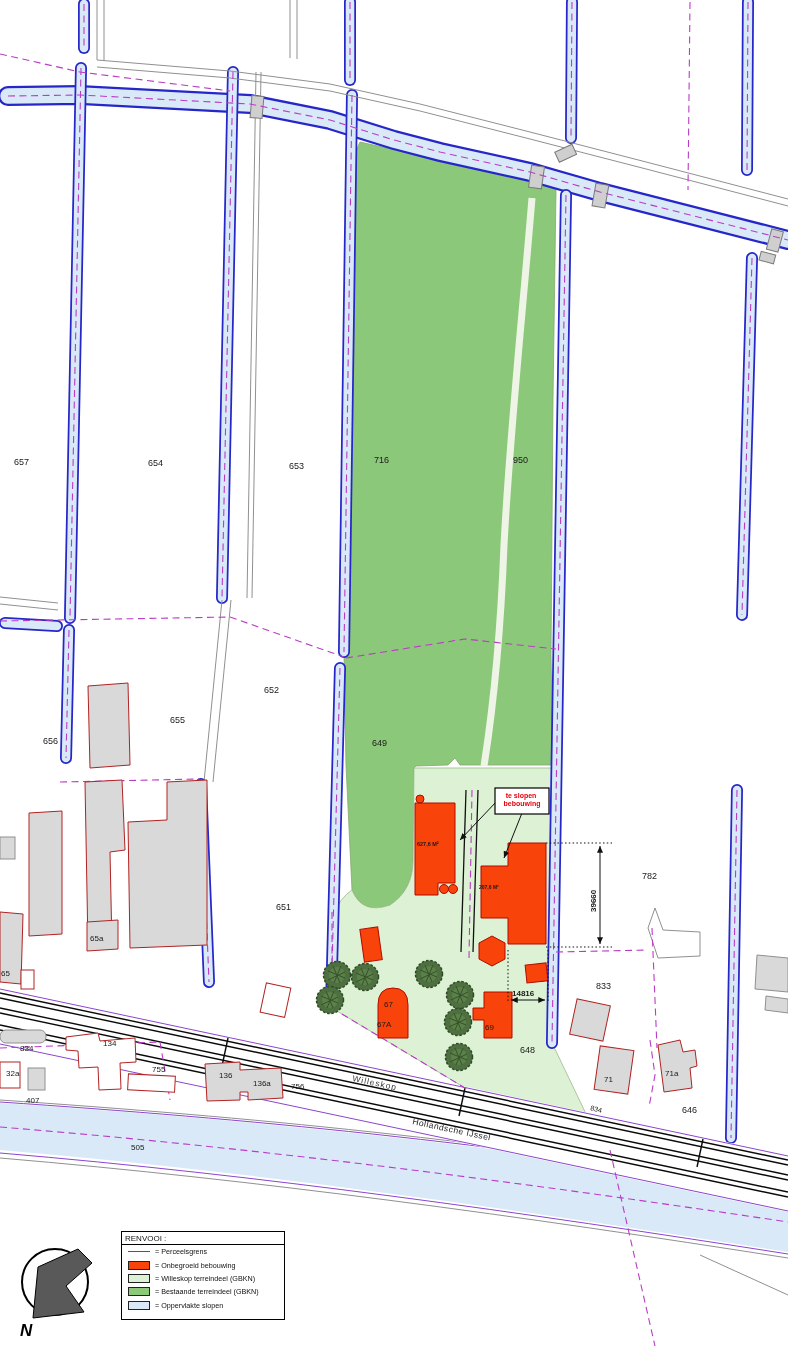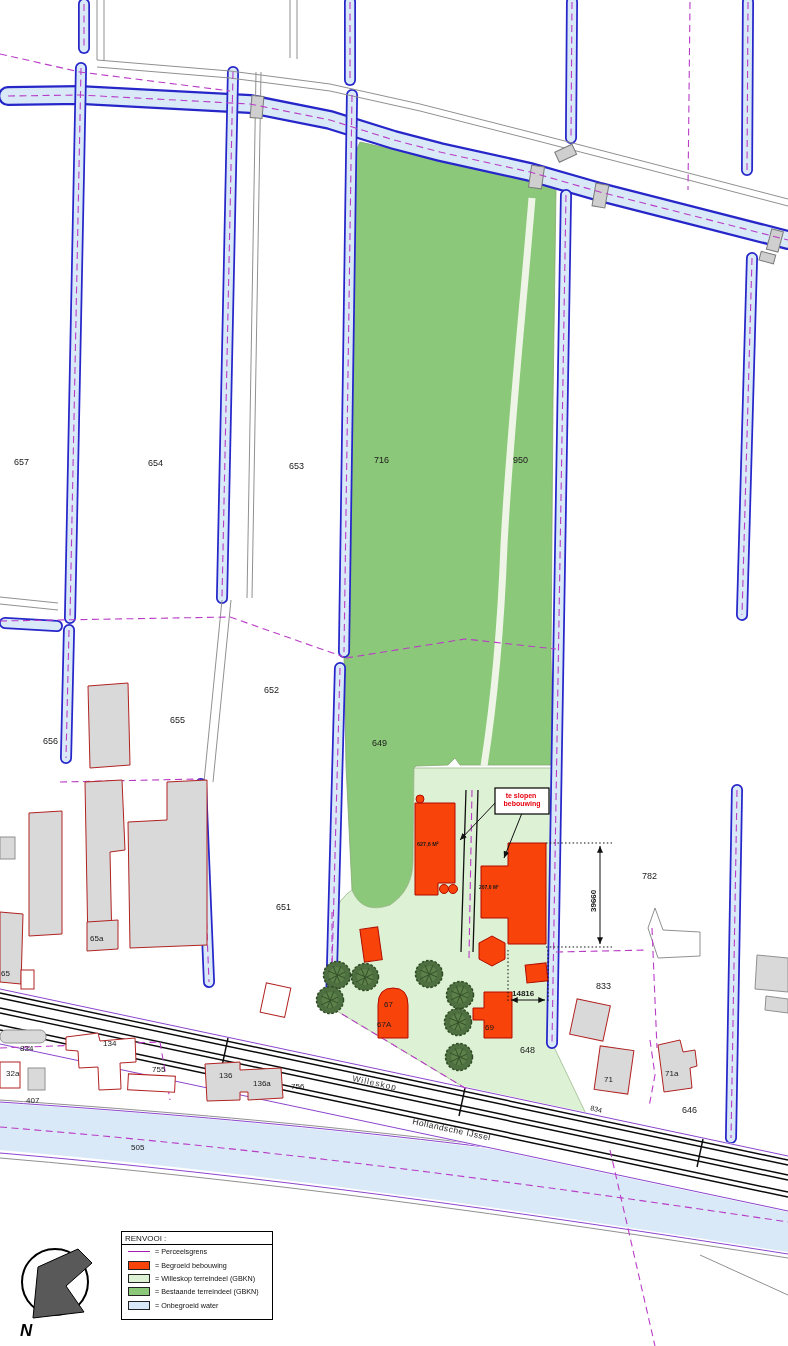--- a/index.html
+++ b/index.html
@@ -9,21 +9,21 @@
   .pd{stroke:#b93cc6;stroke-width:1.1;fill:none;stroke-dasharray:7 4.5;}
   .psolid{stroke:#8b45cf;stroke-width:1;fill:none;}
   .gray{stroke:#909090;stroke-width:1;fill:none;}
   .blk{stroke:#0a0a0a;stroke-width:1.4;fill:none;}
   .dot{stroke:#111;stroke-width:1;fill:none;stroke-dasharray:1.5 2.3;}
   .dim{stroke:#111;stroke-width:1;fill:none;}
   .bldg{fill:#f8430a;stroke:#b00b00;stroke-width:1;}
   .gb{fill:#d9d9d9;stroke:#b22222;stroke-width:1;}
   .gbg{fill:#d9d9d9;stroke:#909090;stroke-width:1;}
   .wb{fill:#ffffff;stroke:#b22222;stroke-width:1;}
-  .legend{position:absolute;left:121px;top:1231px;width:152px;height:89px;background:#fff;
+  .legend{position:absolute;left:121px;top:1231px;width:164px;height:89px;background:#fff;
           border:1.6px solid #000;box-sizing:border-box;font-size:7.5px;color:#111;z-index:5;}
   .lg-title{padding:2px 3px 1px 3px;border-bottom:1px solid #000;font-size:8px;}
   .lg-row{display:flex;align-items:center;height:13.4px;padding-left:6px;text-align:right;}
   .lg-sym{width:22px;height:9px;margin-right:5px;flex:0 0 22px;box-sizing:border-box;}
   .lg-sym.line{height:0;border:0;border-top:1.6px solid #a21caf;}
   .lg-sym.swatch{border:1px solid #222;}
   .lg-label{white-space:nowrap;font-size:7.2px;}
 </style>
 </head>
 <body>
@@ -319,29 +319,29 @@
 </svg>
 
 <div class="legend">
   <div class="lg-title">RENVOOI :</div>
   <div class="lg-row">
     <span class="lg-sym line" style="border-top-color: rgb(162, 28, 175);"></span>
     <span class="lg-label">= Perceelsgrens</span>
   </div>
   <div class="lg-row">
     <span class="lg-sym swatch" style="background: rgb(248, 67, 10);"></span>
-    <span class="lg-label">= Begroeid bebouwing</span>
+    <span class="lg-label">= Onbegroeid bebouwing</span>
   </div>
   <div class="lg-row">
     <span class="lg-sym swatch" style="background: rgb(221, 242, 213);"></span>
     <span class="lg-label">= Willeskop terreindeel (GBKN)</span>
   </div>
   <div class="lg-row">
     <span class="lg-sym swatch" style="background: rgb(140, 200, 122);"></span>
     <span class="lg-label">= Bestaande terreindeel (GBKN)</span>
   </div>
   <div class="lg-row">
     <span class="lg-sym swatch" style="background: rgb(217, 233, 248);"></span>
-    <span class="lg-label">= Onbegroeid water</span>
+    <span class="lg-label">= Oppervlakte slopen</span>
   </div>
 </div>
 
 </div>
 
 </body></html>

